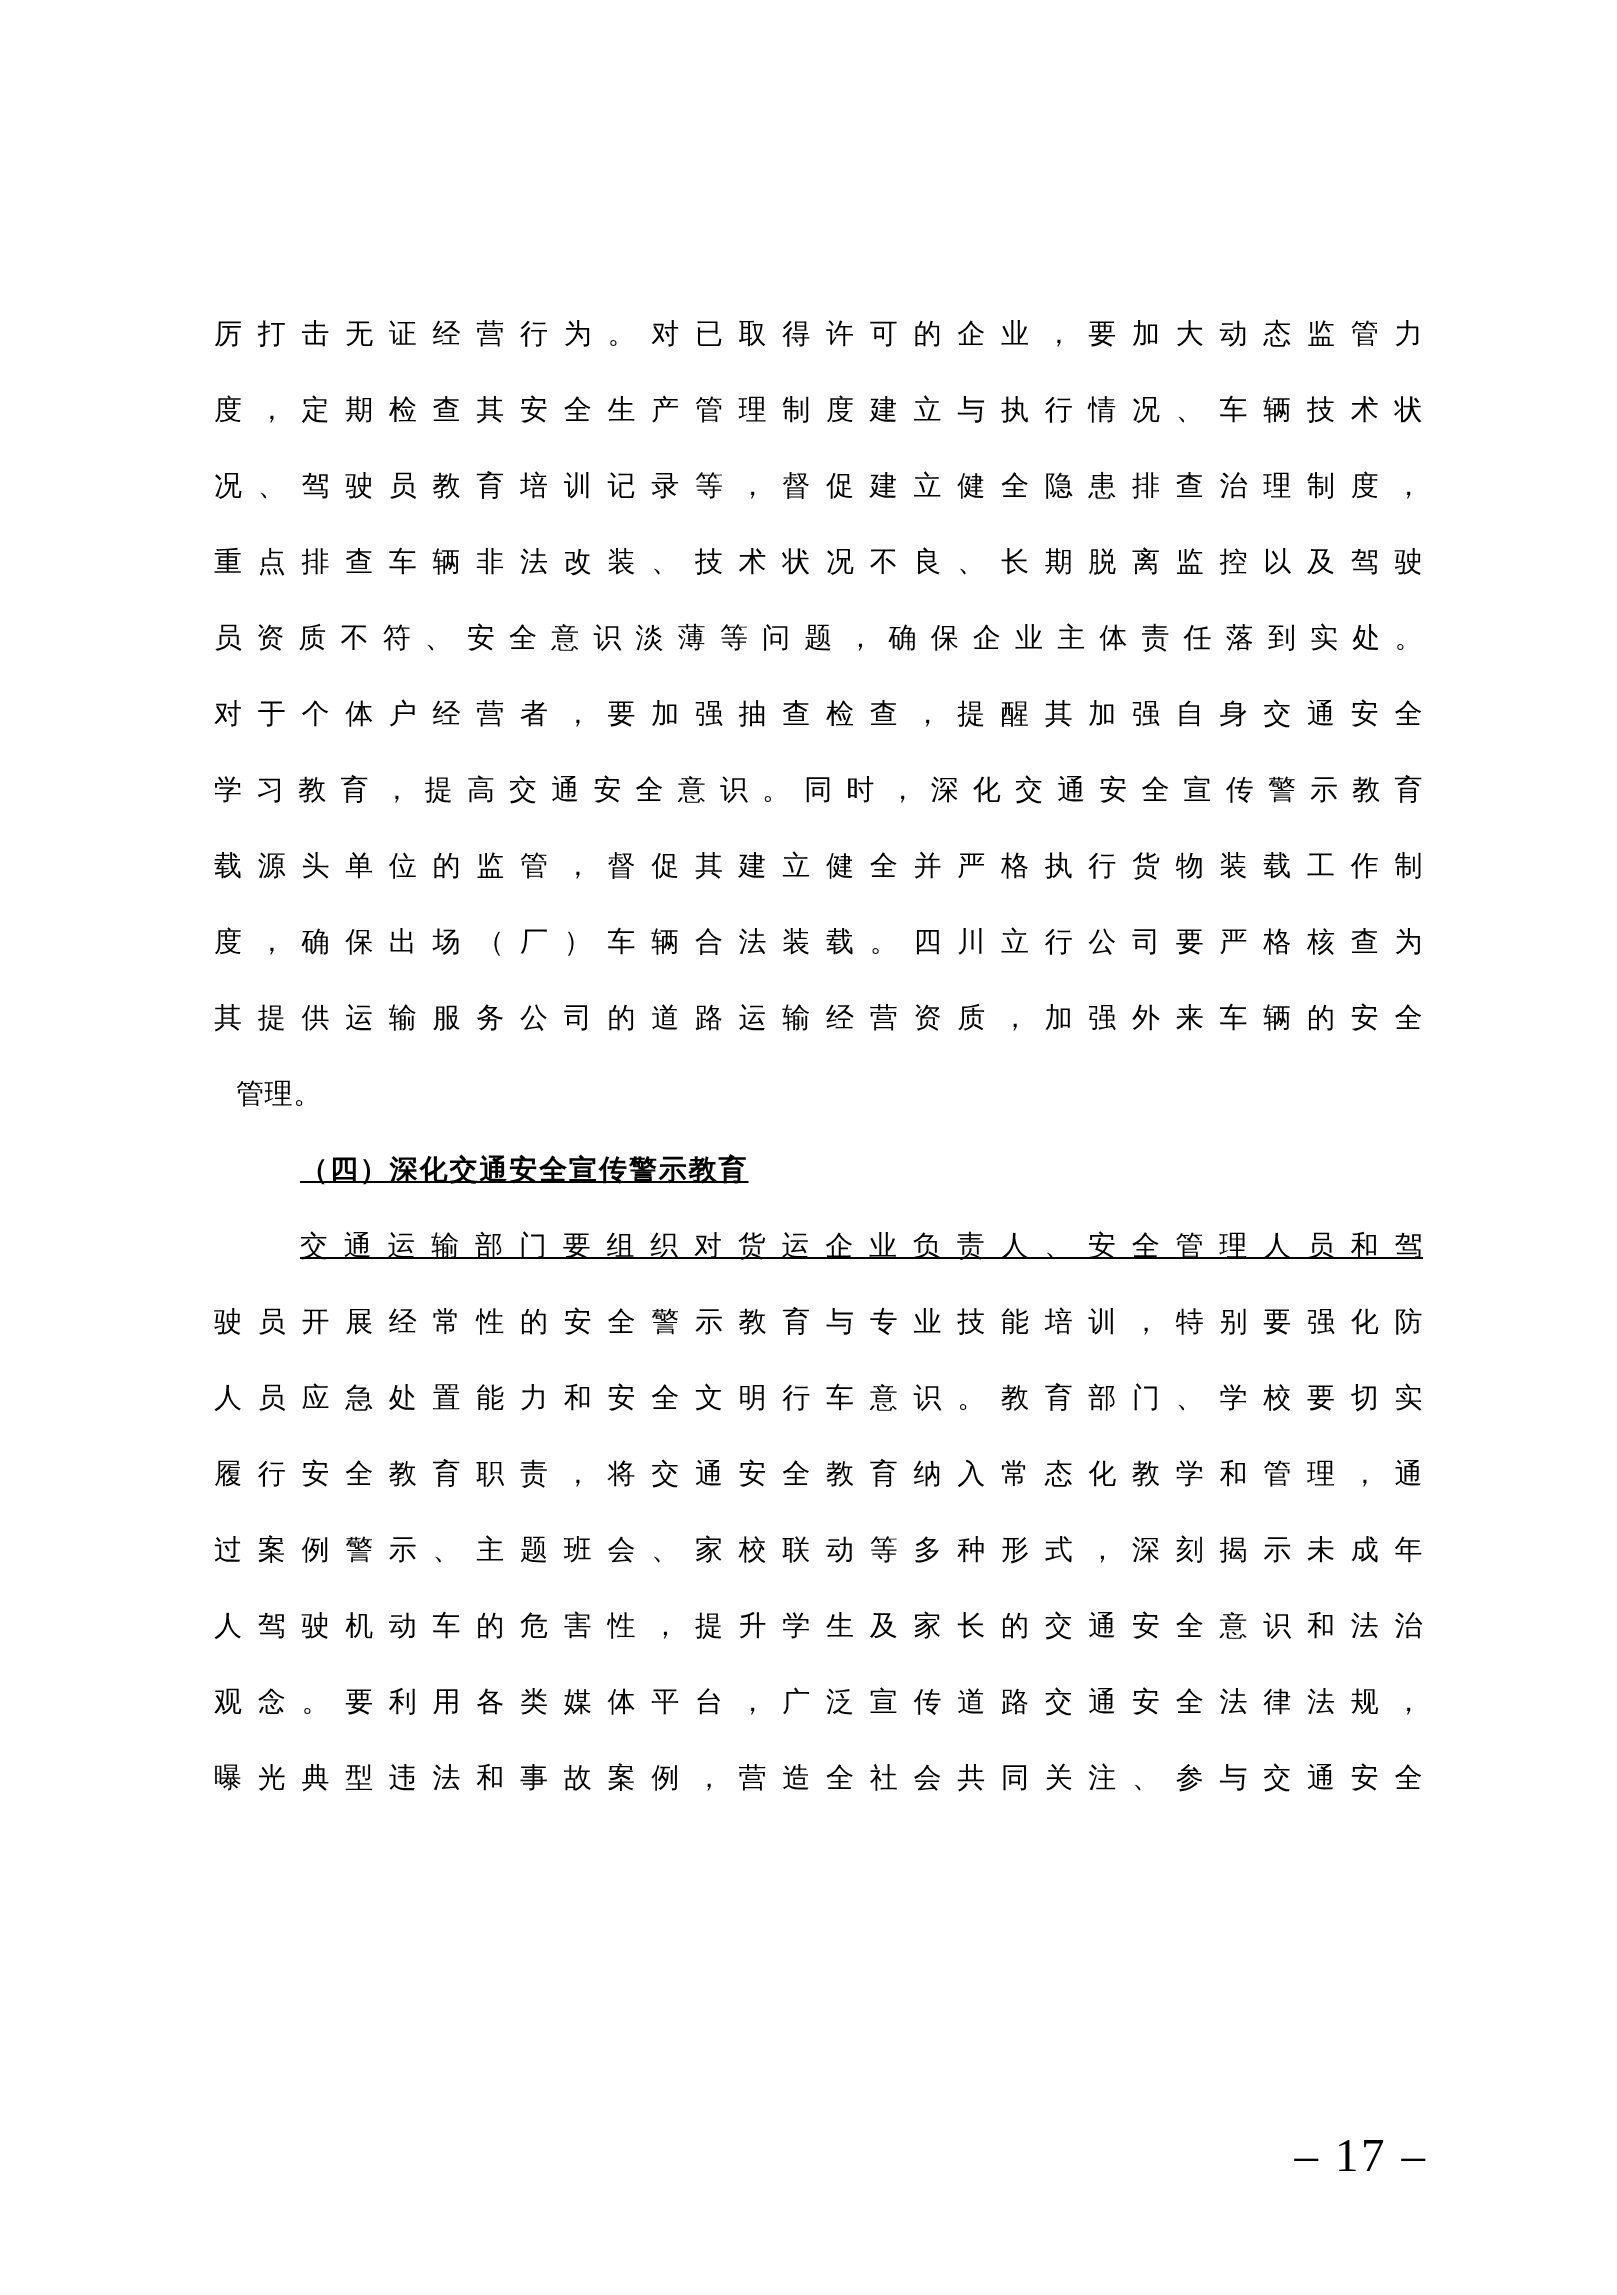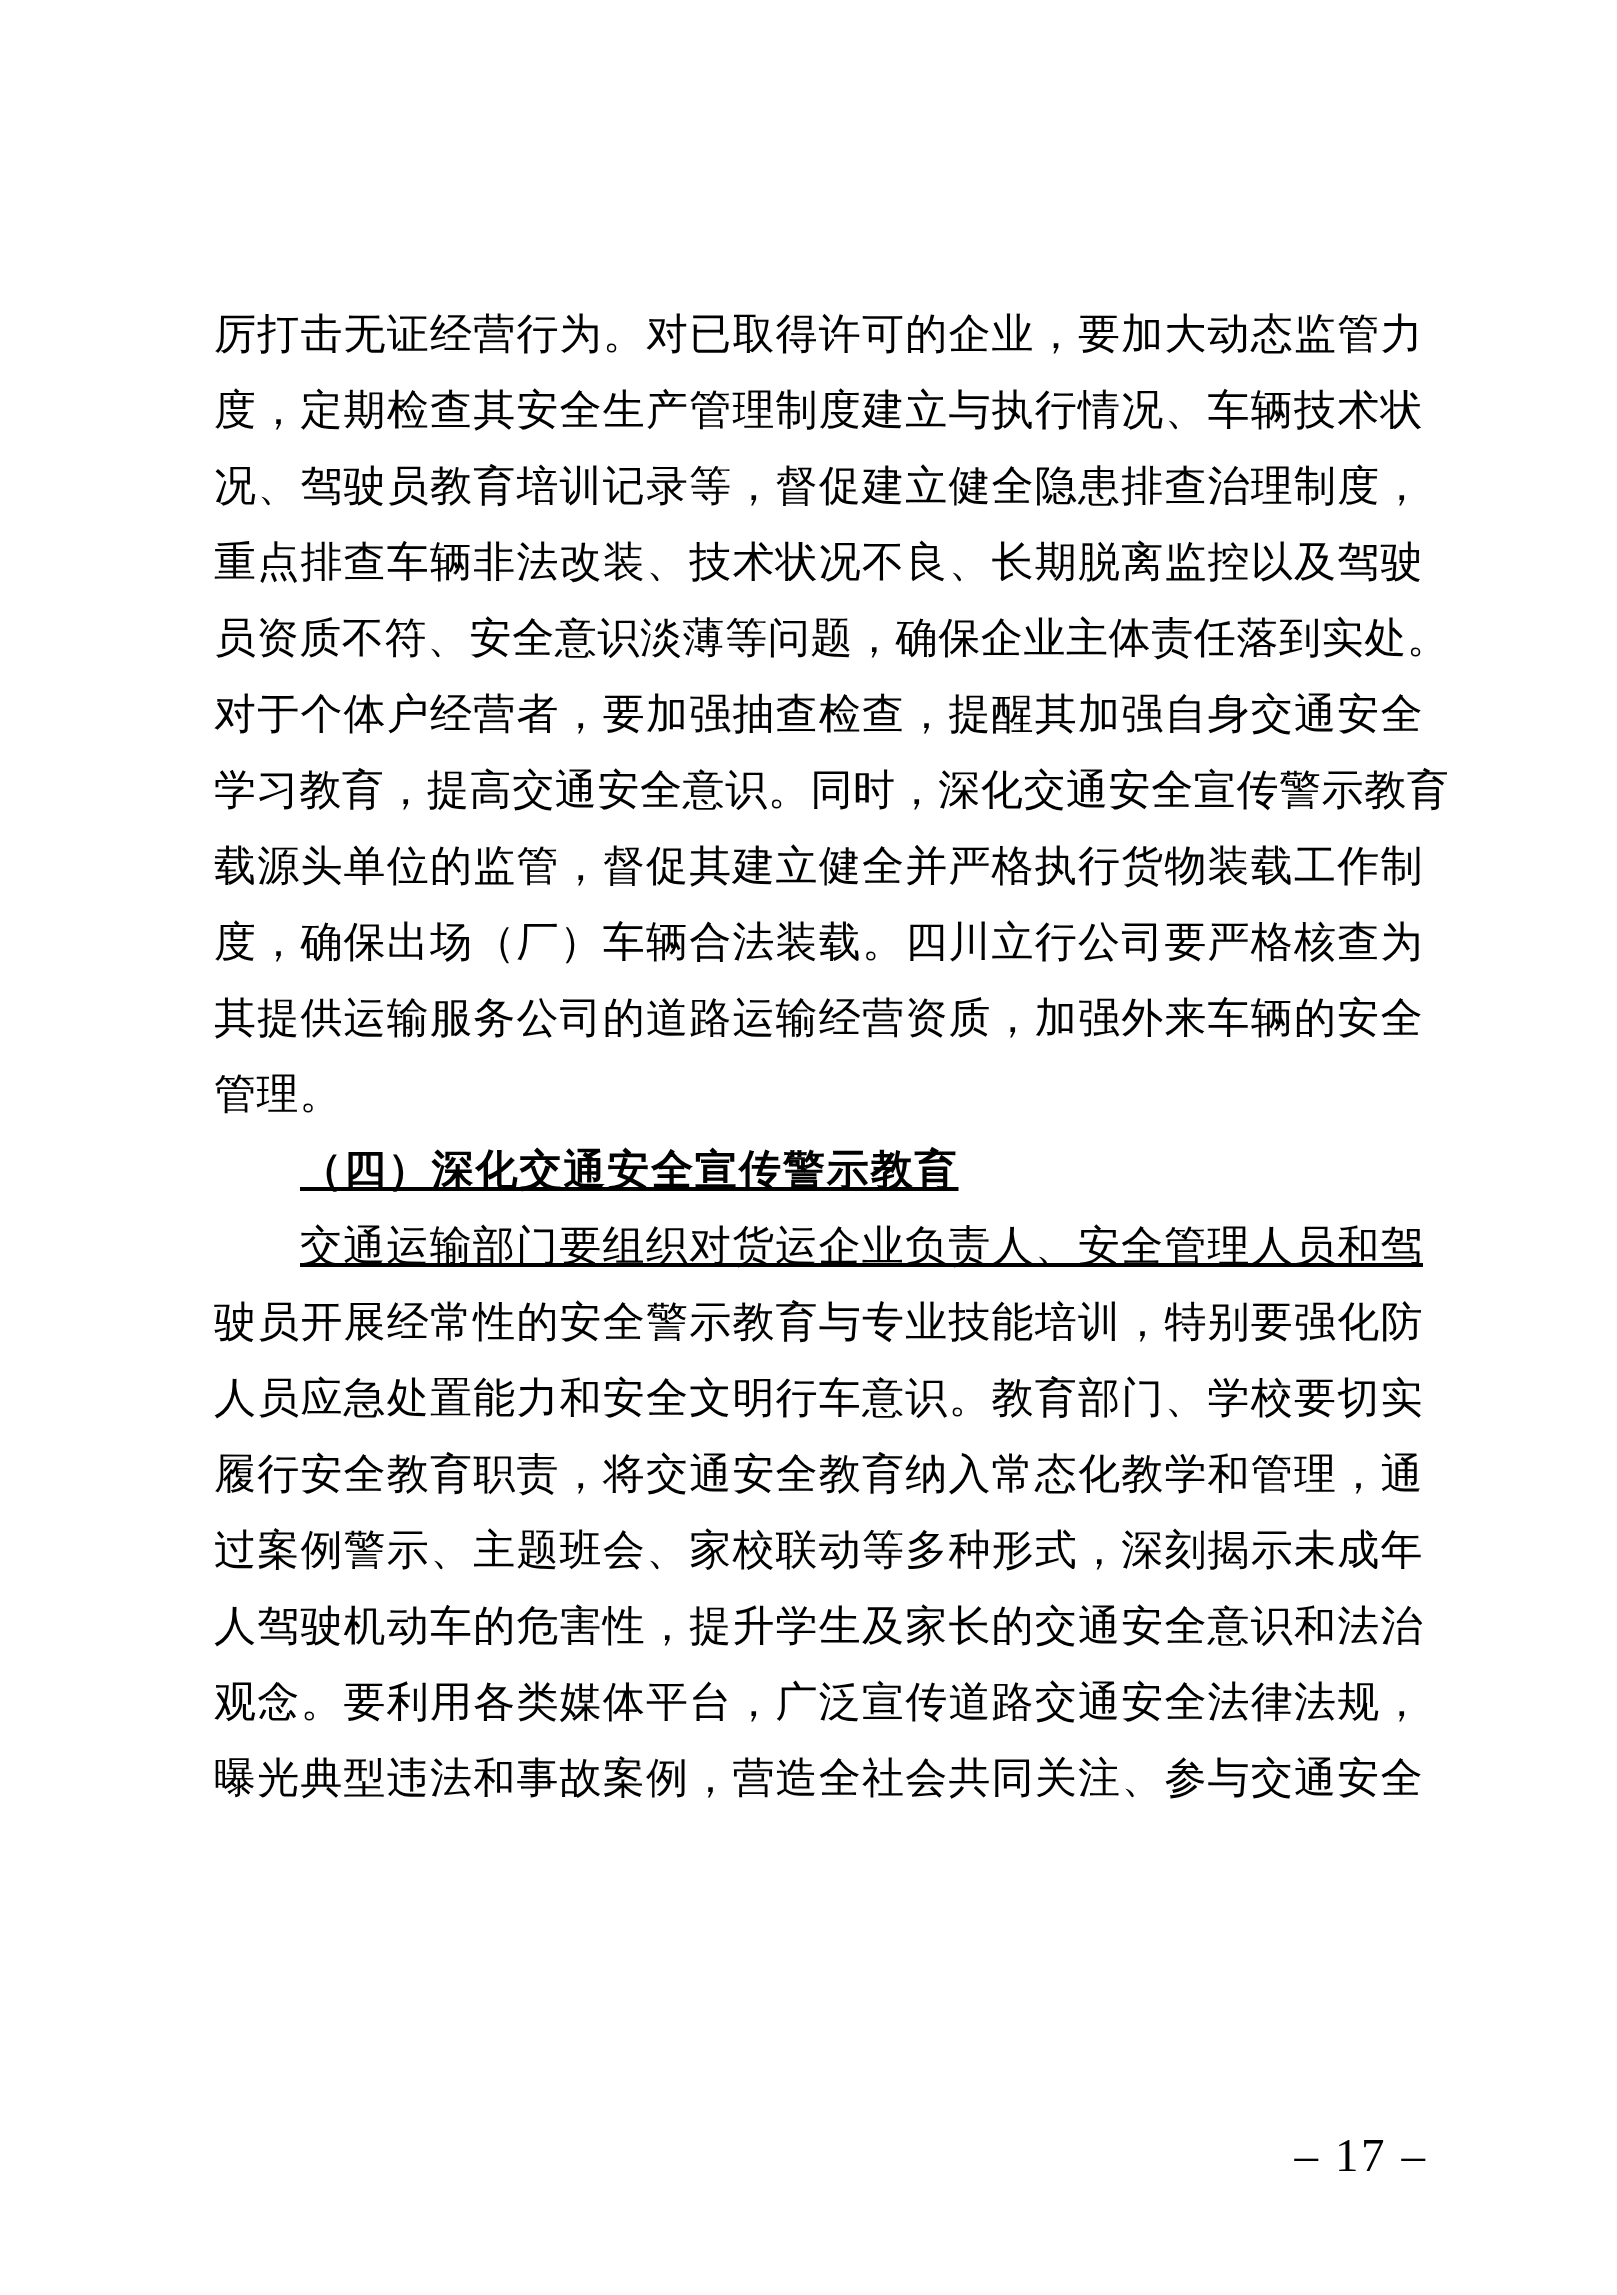--- a/index.html
+++ b/index.html
@@ -18,30 +18,31 @@
   }
   .text-block {
     position: absolute;
     left: 214px;
     top: 296px;
     width: 1209px;
   }
   .line {
     height: 76px;
     line-height: 76px;
-    font-size: 42px;
+    font-size: 28px;
     letter-spacing: 0.6px;
     white-space: nowrap;
     text-align: justify;
     text-align-last: justify;
     overflow: visible;
   }
   .line.no-justify {
     text-align: left;
     text-align-last: left;
+    margin-left: 22px;
   }
   .line.indent {
     padding-left: 86px;
     width: 1123px;
     text-decoration: underline;
   }
   .line.heading {
     font-weight: 700;
     text-align: left;
     text-align-last: left;

